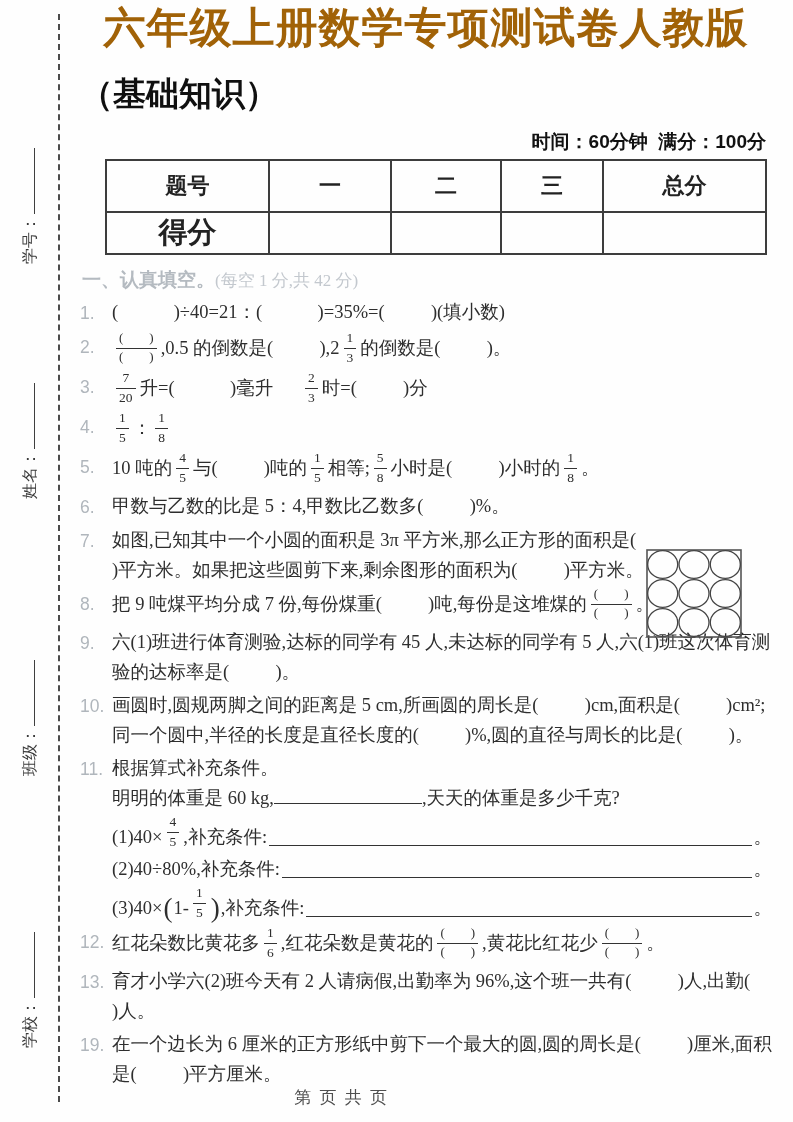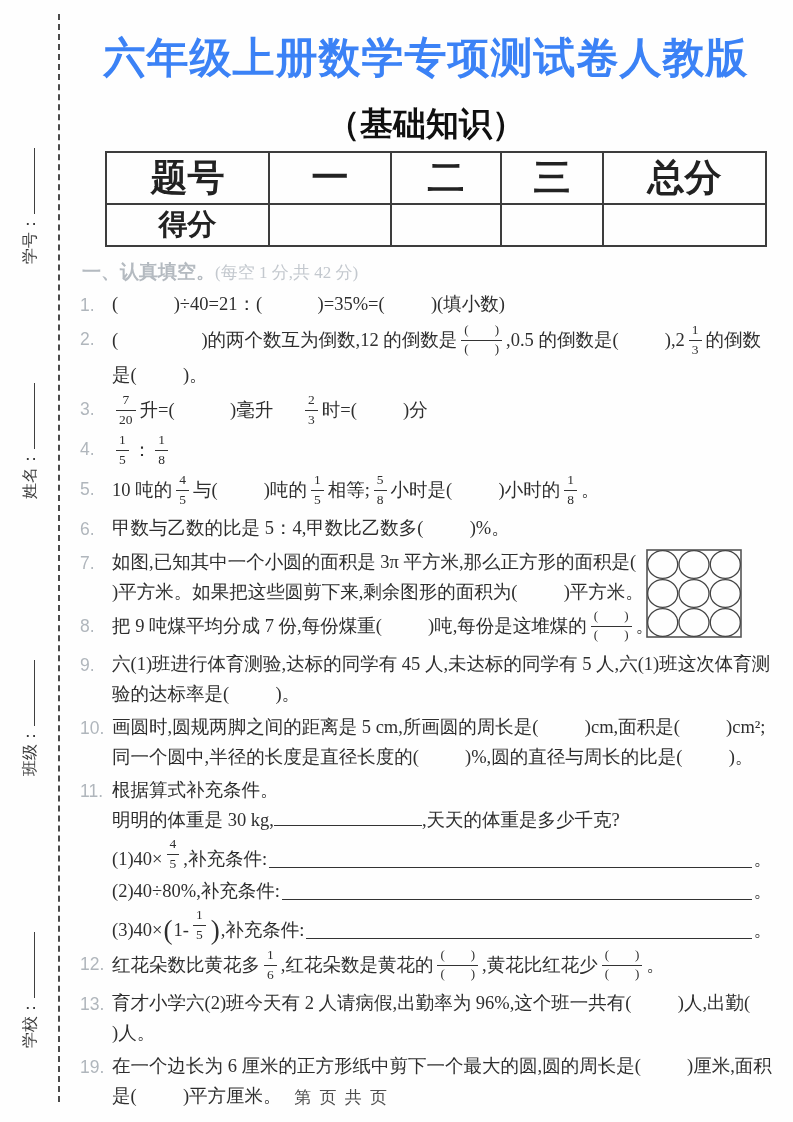--- a/index.html
+++ b/index.html
@@ -16,42 +16,42 @@
     position:absolute; left:-28px; width:116px; height:30px;
     display:flex; align-items:center;
     transform:rotate(-90deg);
     font-size:16px; color:#3a3a3a;
   }
   .sf-label { white-space:pre; flex:none; }
   .sf-line { flex:1; height:14px; border-bottom:1.6px solid #3f3f3f; margin-bottom:5px; margin-left:2px; }
   
   .content { position:absolute; left:80px; top:0; width:692px; }
   .title {
-    margin-top:30px; text-align:center;
+    text-align:center;
     font-family:"Liberation Sans","DejaVu Sans",sans-serif;
-    font-weight:900; font-size:42px; letter-spacing:1px; color:#3b82f6;
+    font-weight:900; font-size:42px; letter-spacing:1px; color:#a16207;
     white-space:nowrap;
   }
   .subtitle {
-    margin-top:16px; text-align:center;
+    margin-top:16px; 
     font-family:Liberation Serif, serif;
     font-weight:900; font-size:33px; color:#101010;
   }
   .info {
     margin-top:12px; text-align:right; padding-right:6px;
     font-family:"Liberation Sans","DejaVu Sans",sans-serif;
     font-weight:700; font-size:19px; color:#111; white-space:pre;
   }
   .score-table {
     border-collapse:collapse; margin-left:25px; margin-top:4px;
     font-family:"Liberation Sans","DejaVu Sans",sans-serif;
     table-layout:fixed; width:660px;
   }
   .score-table th, .score-table td { border:2px solid #3d3d3d; text-align:center; }
-  .score-table .r1 th { height:52px; font-size:37px; font-weight:700; color:#222; }
+  .score-table .r1 th { height:52px; font-size:22px; font-weight:700; color:#222; }
   .score-table .r2 th, .score-table .r2 td { height:32px;margin-top:22px; }
   .score-table .r2 th { font-size:29px; font-weight:700; color:#222; }
   
   .section-head { margin-top:12px; margin-left:2px; font-size:19px; white-space:pre; }
   .sec-title { font-family:"Liberation Sans","DejaVu Sans",sans-serif; font-weight:700; color:#b4bac0; }
   .sec-note  { color:#c3c8ce; font-size:17px; }
   
   .questions { margin-top:4px; font-size:18.5px; line-height:30px; }
   .q { display:flex; align-items:flex-start; margin-bottom:3px; }
   .qno {
@@ -99,20 +99,21 @@
     <span class="sf-line"></span>
   </div>
   <div class="seal-field" style="top:975px;">
     <span class="sf-label">学校：</span>
     <span class="sf-line"></span>
   </div>
 
   <div class="content">
     <div class="title">六年级上册数学专项测试卷人教版</div>
     <div class="subtitle">（基础知识）</div>
+    <div class="info">时间：60分钟  满分：100分</div>
 
     <table class="score-table">
       <colgroup>
           <col style="width:163px">
           <col style="width:122px">
           <col style="width:110px">
           <col style="width:102px">
           <col style="width:163px">
         </colgroup>
       <tbody>
@@ -137,21 +138,21 @@
 
     <div class="questions">
 
       <div class="q">
         <span class="qno">1.</span>
         <div class="qbody"><span class="qt">(            )÷40=21：(            )=35%=(          )(填小数)</span></div>
       </div>
 
       <div class="q">
         <span class="qno">2.</span>
-        <div class="qbody"><span class="qt">(                  )的两个数互为倒数,12 的倒数是</span><span class="frac bf">
+        <div class="qbody"><span class="frac bf">
               <i>(        )</i>
               <i class="d">(        )</i>
             </span><span class="qt">,0.5 的倒数是(          ),2</span><span class="frac">
               <i>1</i>
               <i class="d">3</i>
             </span><span class="qt">的倒数是</span><span class="qt">(          )。</span></div>
       </div>
 
       <div class="q">
         <span class="qno">3.</span>
@@ -217,21 +218,21 @@
 
       <div class="q">
         <span class="qno">10.</span>
         <div class="qbody"><span class="qt">画圆时,圆规两脚之间的距离是 5 cm,所画圆的周长是(          )cm,面积是(          )cm²;同一个圆中,半径的长度是直径长度的(          )%,圆的直径与周长的比是(          )。</span></div>
       </div>
 
       <div class="q">
         <span class="qno">11.</span>
         <div class="qbody">
           <div><span class="qt">根据算式补充条件。</span></div>
-          <div><span class="qt">明明的体重是 30 kg,</span><span class="ul" style="width:148px;"></span><span class="qt">,天天的体重是多少千克?</span></div>
+          <div><span class="qt">明明的体重是 60 kg,</span><span class="ul" style="width:148px;"></span><span class="qt">,天天的体重是多少千克?</span></div>
           <div class="qsub">
               <span class="qt">(1)40×</span>
               <span class="frac">
                 <i>4</i>
                 <i class="d">5</i>
               </span>
               <span class="qt">,补充条件:</span>
               <span class="grow"></span>
               <span class="qt">。</span>
             </div>

